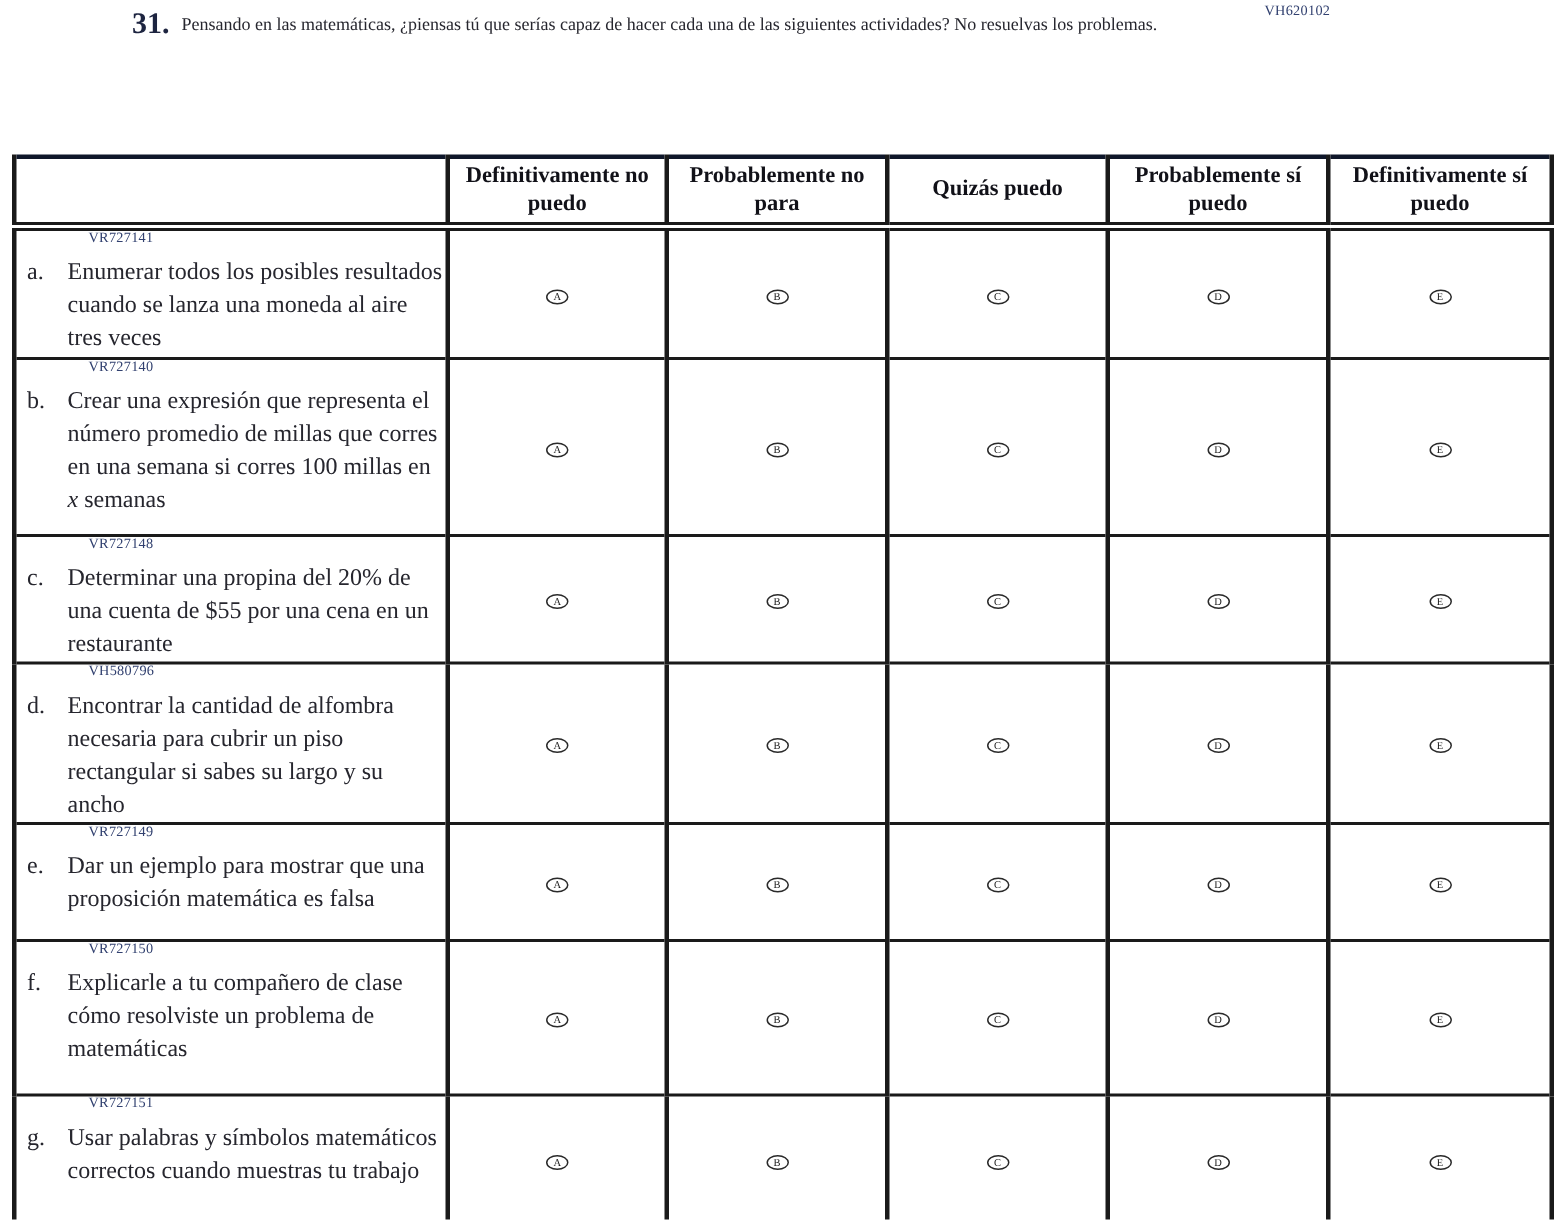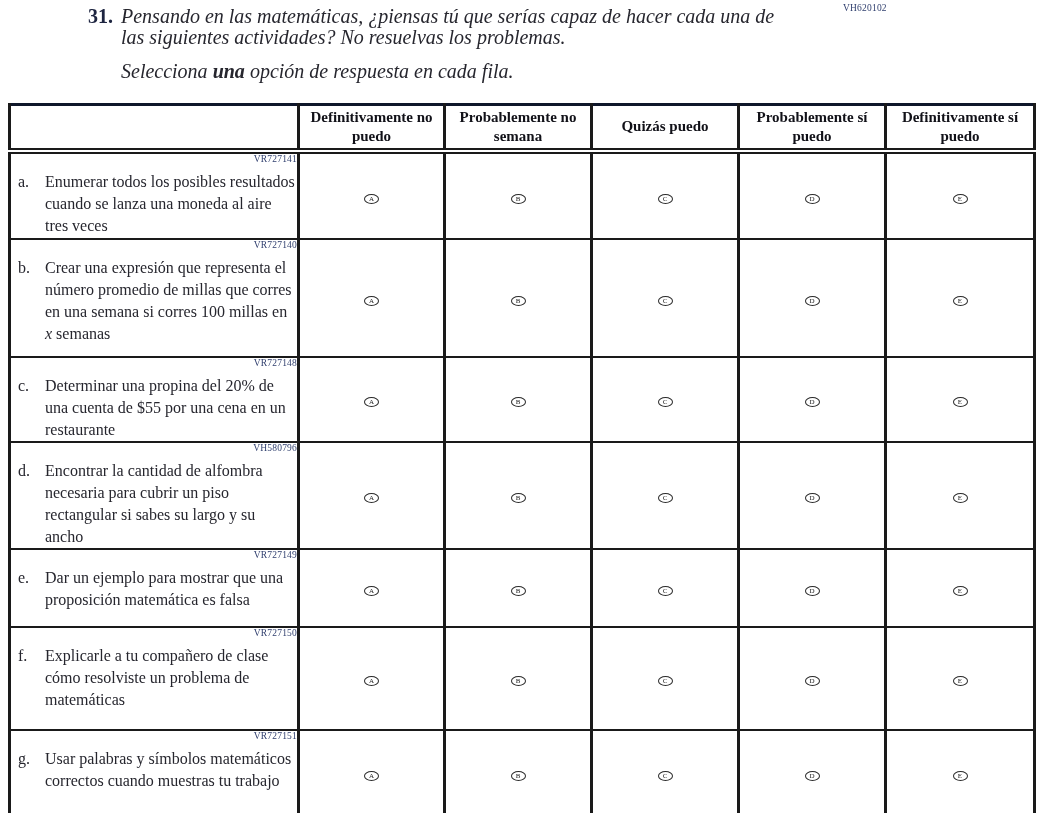--- a/index.html
+++ b/index.html
@@ -35,21 +35,21 @@
     width: 710px;
     display: flex;
   }
   .q-number {
     flex: 0 0 33px;
     font-weight: bold;
     font-size: 20px;
     color: #1d2440;
     line-height: 21px;
   }
-  .q-body { width: 677px; font-size: 20px; line-height: 21px; font-style: italic; }
+  .q-body { width: 677px; font-size: 12px; line-height: 21px; }
   .q-text { display: block; }
   .instruction { display: block; margin-top: 13px; }
   .instr-bold { font-weight: bold; }
 
   
   table.survey {
     position: absolute;
     left: 8px;
     top: 103px;
     width: 1025px;
@@ -73,26 +73,27 @@
     color: #111118;
     border-bottom: 6px double #1a1a1a !important;
     padding: 3px 2px;
     height: 46px;
   }
   td.q-cell {
     vertical-align: top;
     padding: 3px 5px 2px 6px;
   }
   .item-code {
-    text-align: right;
+    text-align: left;
     font-size: 9.5px;
     line-height: 11px;
     color: #31406f;
     margin-bottom: 6px;
     letter-spacing: 0.2px;
+    padding-left: 48px;
   }
   .q-line {
     display: flex;
     font-size: 16px;
     line-height: 22px;
     padding-left: 7px;
     color: #26262e;
   }
   .q-letter { flex: 0 0 27px; }
   .q-item-text { flex: 1; }
@@ -127,38 +128,37 @@
 <body>
 
 <div class="page">
 
   <div class="form-code">VH620102</div>
 
   <div class="question">
     <div class="q-number">31.</div>
     <div class="q-body">
       <span class="q-text">Pensando en las matemáticas, ¿piensas tú que serías capaz de hacer cada una de las siguientes actividades? No resuelvas los problemas.</span>
-      <span class="instruction"><span>Selecciona </span><span class="instr-bold">una</span><span> opción de respuesta en cada fila.</span></span>
     </div>
   </div>
 
   <table class="survey">
     <colgroup>
       <col style="width:289px">
         <col style="width:146px">
         <col style="width:147px">
         <col style="width:147px">
         <col style="width:147px">
         <col style="width:149px">
     </colgroup>
     <thead>
       <tr>
         <th></th>
         <th>Definitivamente no puedo</th>
-        <th>Probablemente no semana</th>
+        <th>Probablemente no para</th>
         <th>Quizás puedo</th>
         <th>Probablemente sí puedo</th>
         <th>Definitivamente sí puedo</th>
       </tr>
     </thead>
     <tbody>
       <tr class="r-a">
         <td class="q-cell">
           <div class="item-code">VR727141</div>
           <div class="q-line">

